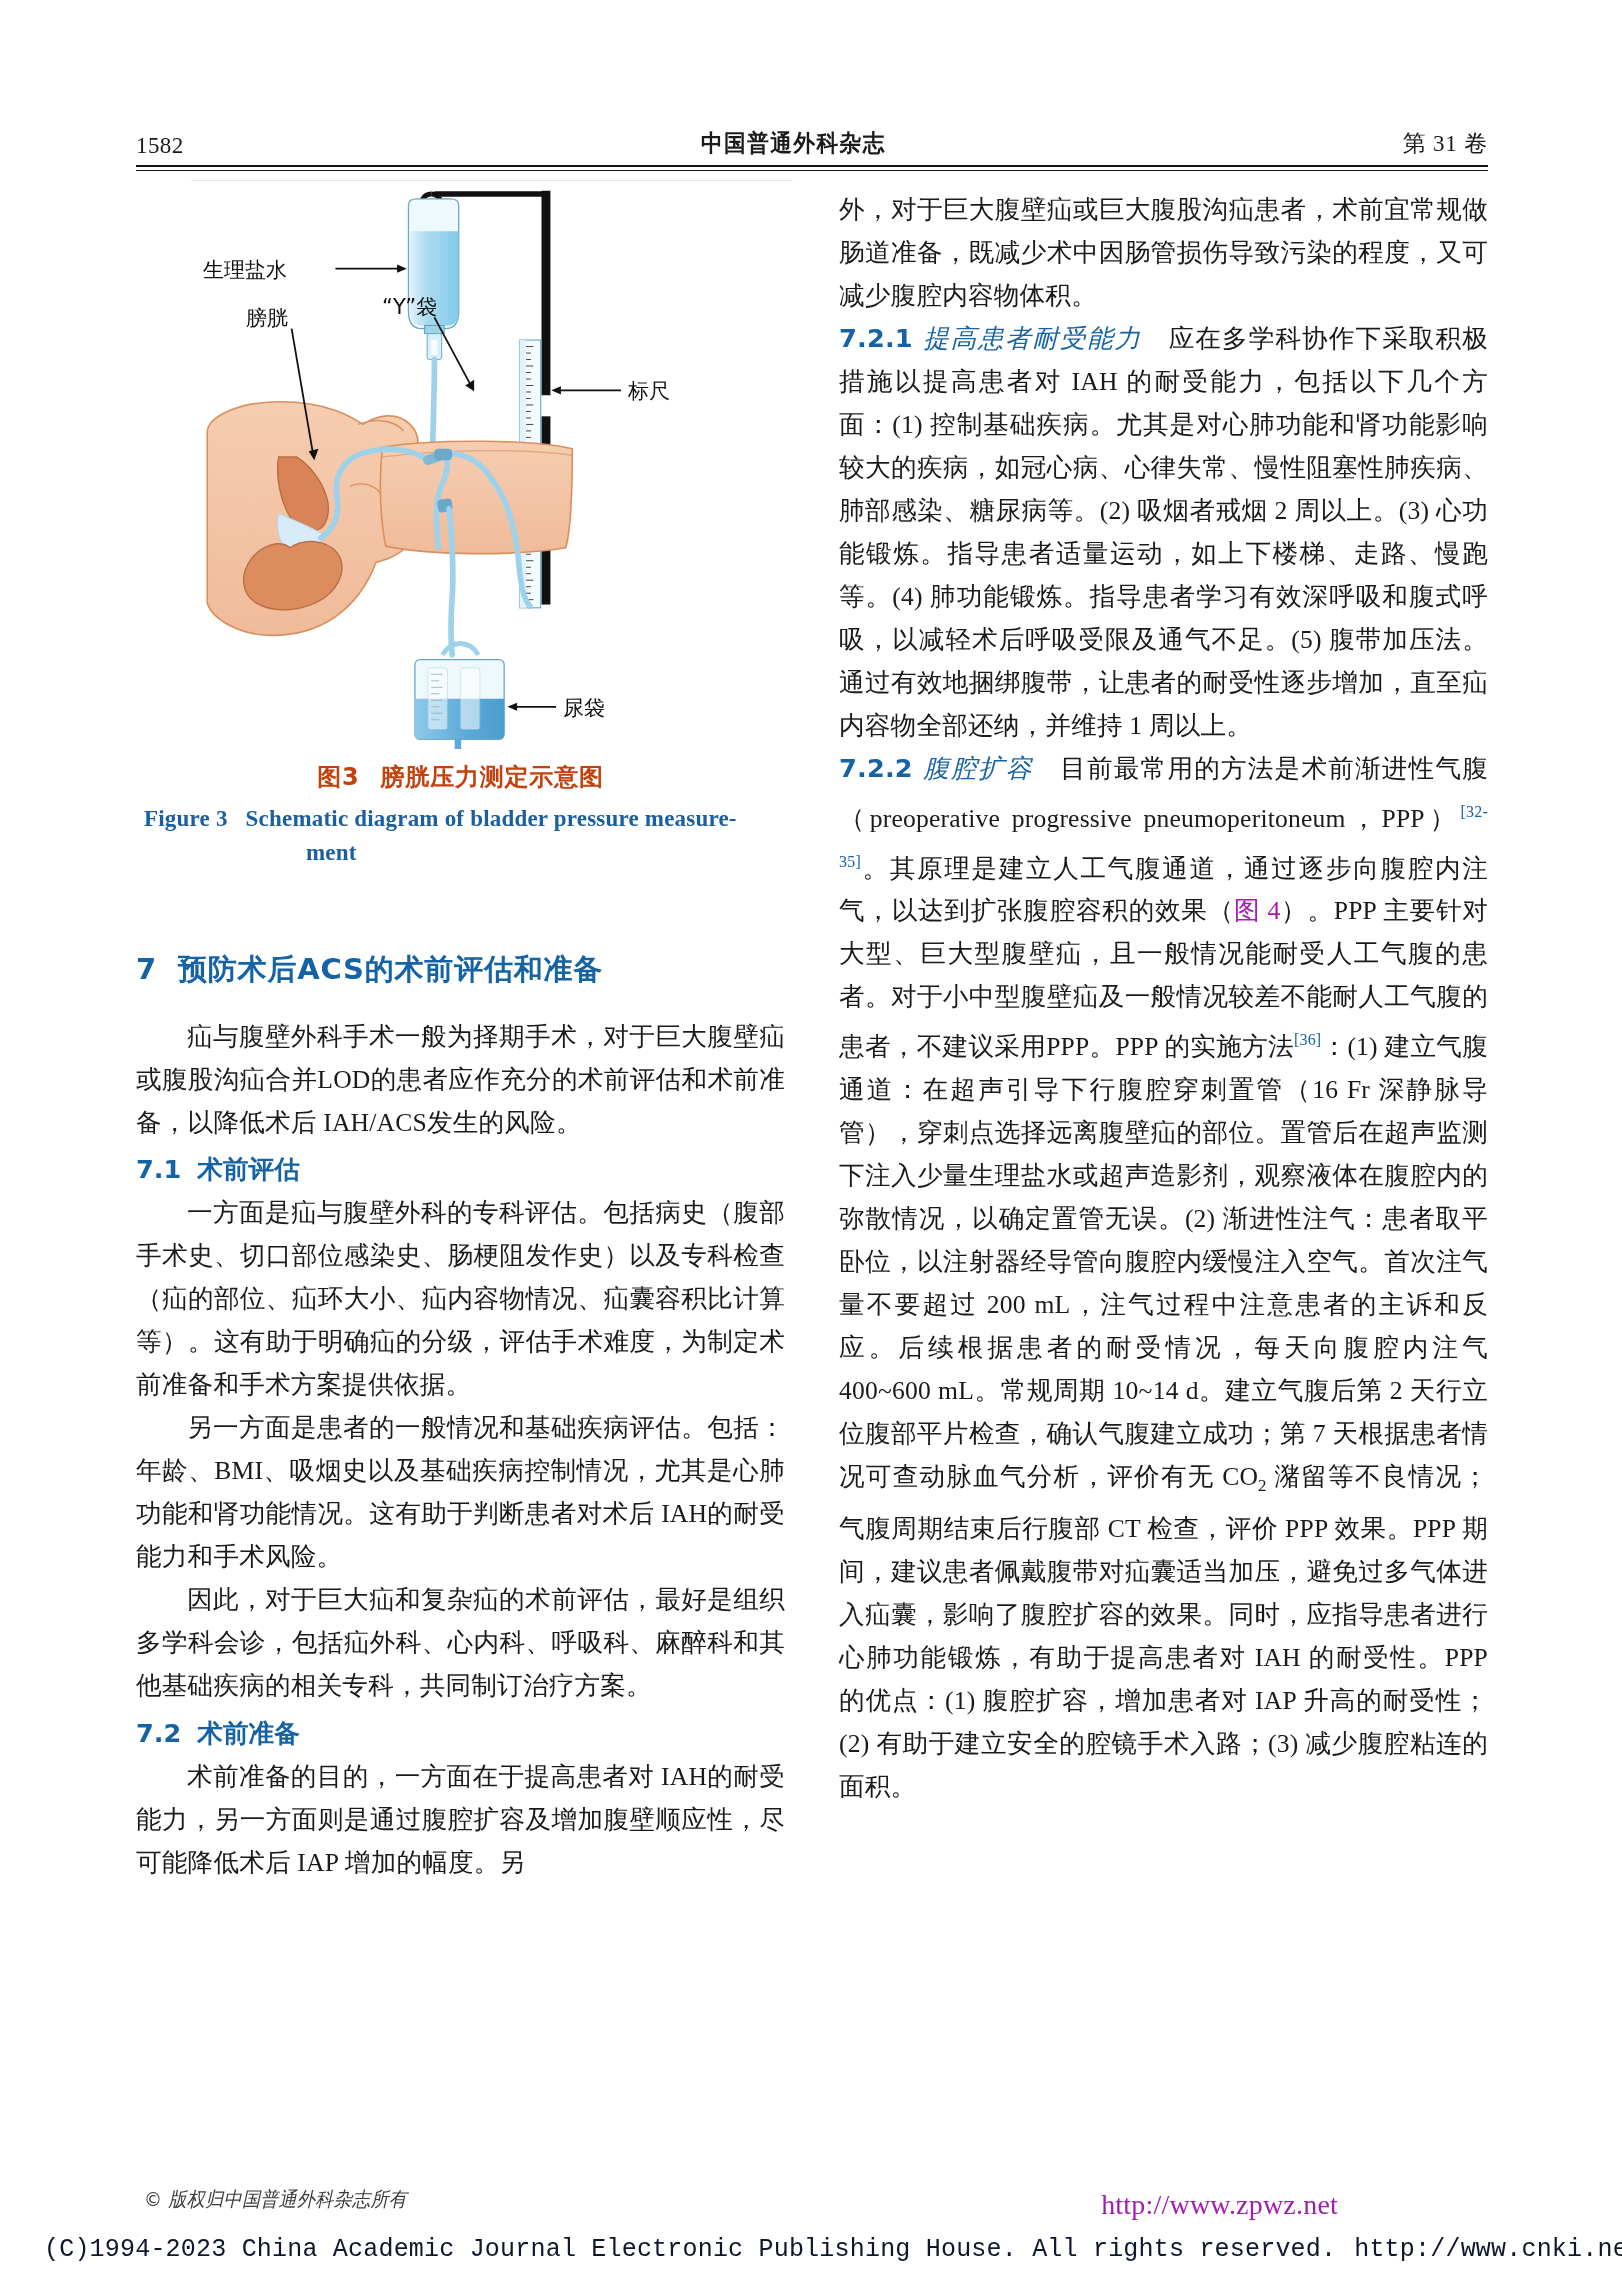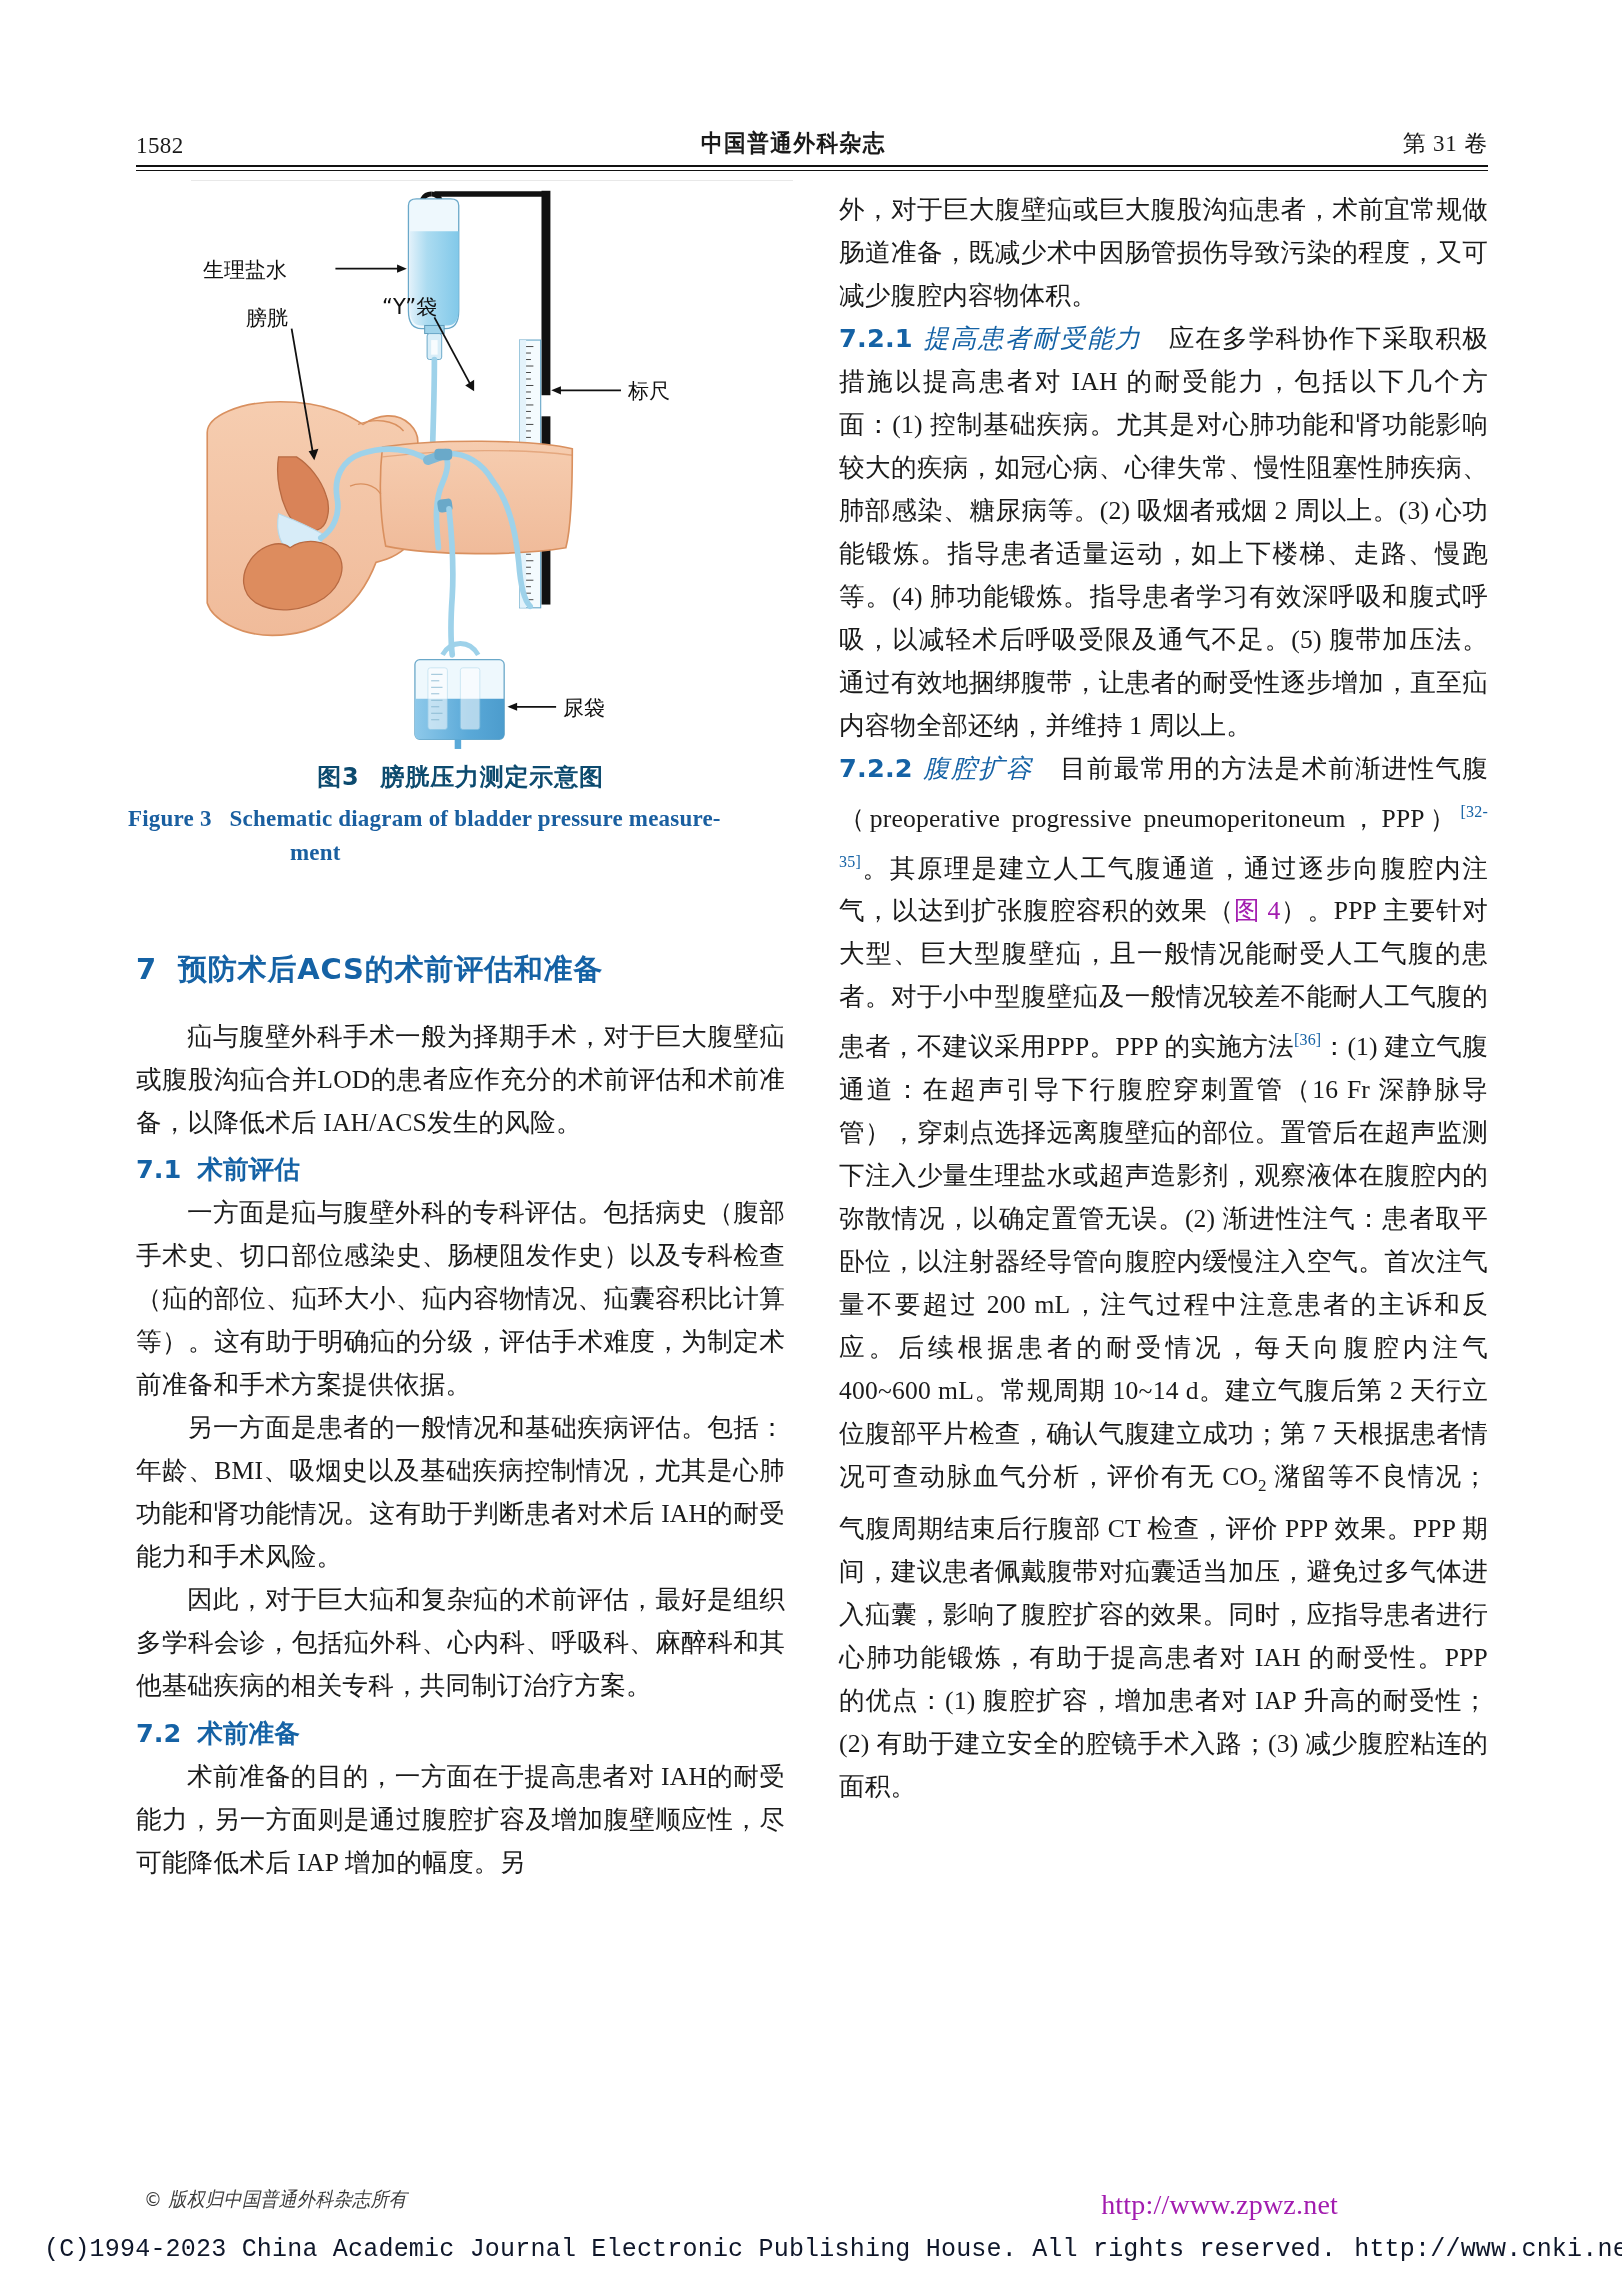--- a/index.html
+++ b/index.html
@@ -144,31 +144,31 @@
     border-top: 0.8px solid #e8e8e8;
   }
   .fig-canvas { position: absolute; left: 0; top: 0; width: 602px; height: 568px; }
 
   .fig-caption-cn {
     position: absolute;
     left: 136px;
     top: 761px;
     width: 649px;
     text-align: center;
-    color: #0c4a6e;
+    color: #c2410c;
     font-family: "DejaVu Sans", sans-serif;
     font-weight: 700;
     font-size: 24px;
     letter-spacing: 0.8px;
   }
   .fig-caption-cn .gap { display: inline-block; width: 21px; }
 
   .fig-caption-en {
     position: absolute;
-    left: 128px;
+    left: 144px;
     top: 802px;
     width: 649px;
     color: #1a5fa0;
     font-family: "Liberation Serif", serif;
     font-weight: 700;
     font-size: 23px;
     line-height: 34px;
     letter-spacing: 0.2px;
   }
   .fig-caption-en .cap-lab { margin-right: 18px; }

